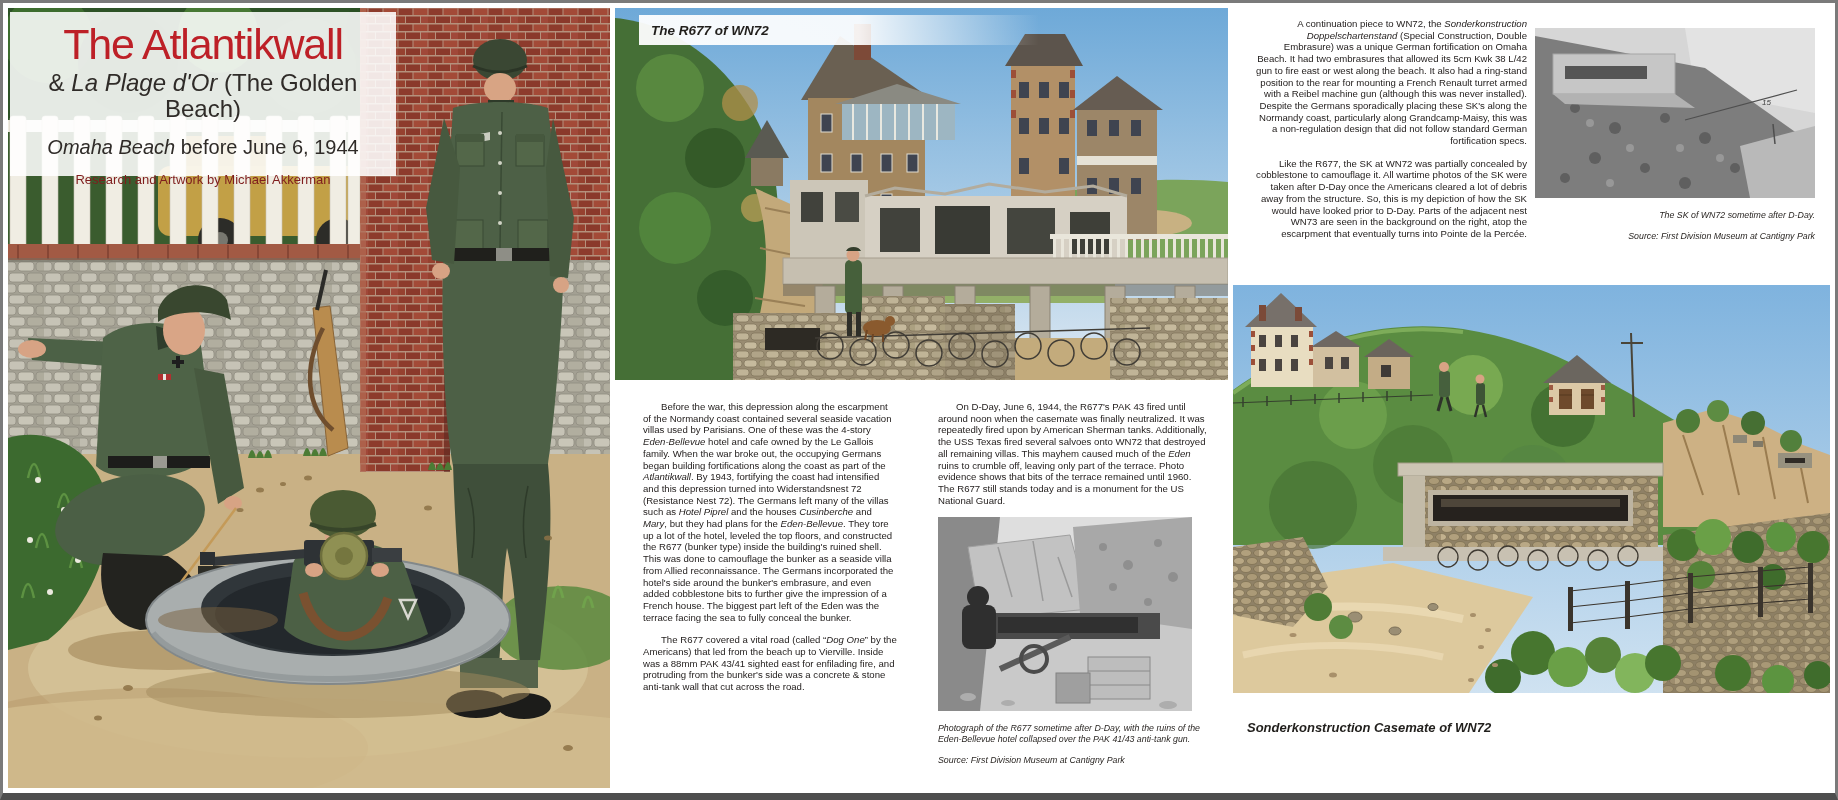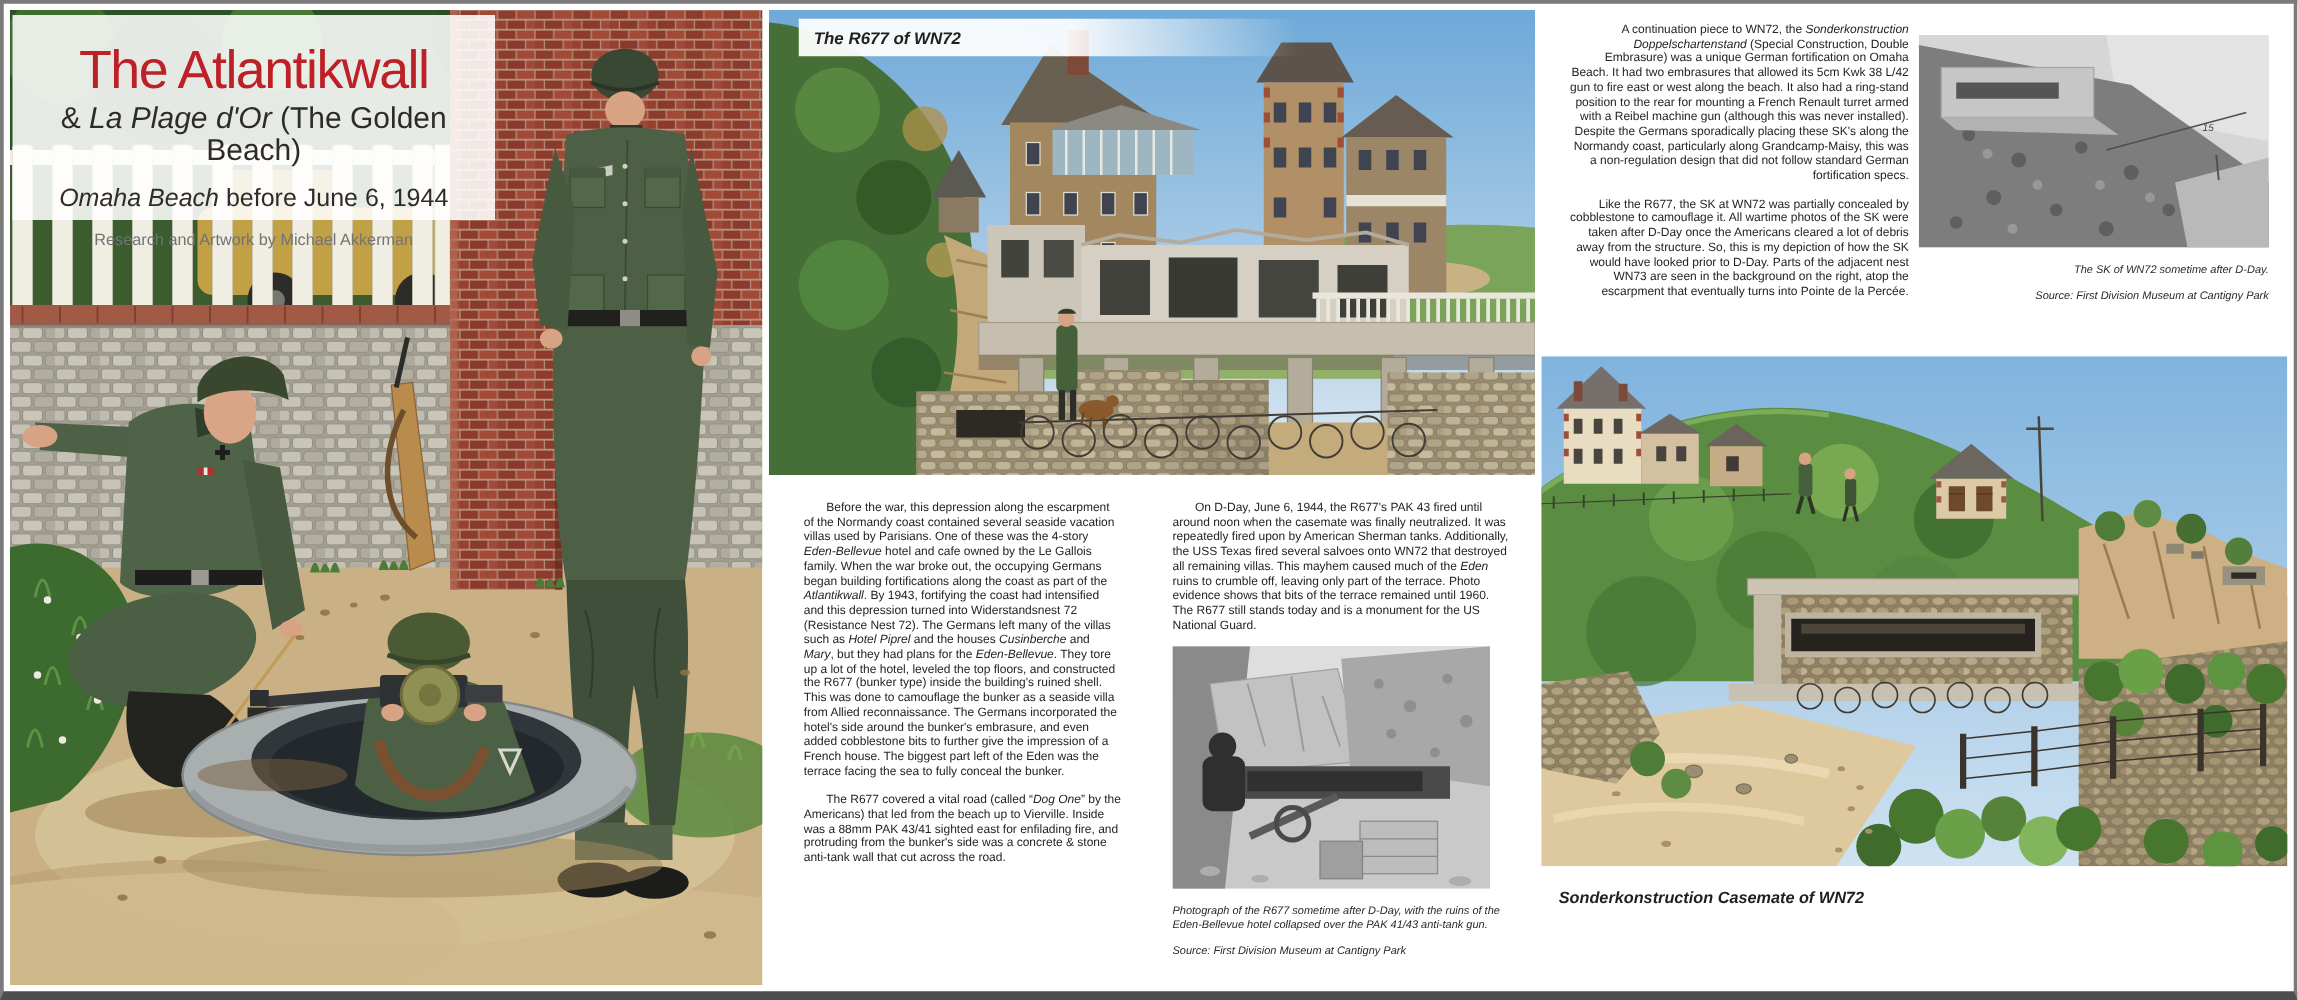--- a/index.html
+++ b/index.html
@@ -6,25 +6,25 @@
   .frame{box-sizing:border-box;width:1838px;height:800px;border:3px solid #7a7a7a;border-bottom:7px solid #4e4e4e;
          background:#fff;display:flex;gap:5px;padding:5px;overflow:hidden;}
   .page{position:relative;height:780px;background:#fff;overflow:hidden;flex:none;}
   .page.left{width:602px;}
   .page.middle{width:613px;}
   .page.right{width:597px;}
   svg{display:block;}
 
   
   .title-box{position:absolute;left:2px;top:4px;width:386px;height:164px;background:rgba(255,255,255,.88);
-             text-align:center;box-sizing:border-box;padding-top:20px;}
+             text-align:center;box-sizing:border-box;padding-top:8px;}
   .title{font-size:43px;line-height:48px;letter-spacing:-1.2px;color:#bd2027;}
   .subtitle{font-size:24px;line-height:26px;color:#2f2b28;margin-top:2px;}
   .tagline{font-size:20px;line-height:26px;color:#2f2b28;margin-top:12px;}
-  .credit{font-size:13px;line-height:16px;color:#737373;margin-top:12px;}
+  .credit{font-size:13px;line-height:16px;color:#7f1d1d;margin-top:12px;}
 
   
   p.body{font-size:9.6px;line-height:11.7px;text-indent:18px;margin:0 0 11px 0;color:#262221;}
   p.body:last-child{margin-bottom:0;}
   .caption{font-style:italic;font-size:8.8px;line-height:11px;color:#2b2724;margin:12px 0 0 0;}
   .caption.source{margin-top:10px;}
 
   
   .art-wrap{position:relative;width:613px;height:372px;border-radius:14px;}
   .art-label{position:absolute;left:24px;top:7px;width:400px;height:30px;display:flex;align-items:center;
@@ -33,21 +33,21 @@
   .cols{display:flex;gap:41px;padding:21px 0 0 28px;}
   .col.c1{width:254px;}
   .col.c2{width:272px;}
   .photo{line-height:0;margin-top:3px;}
 
   
   .r-top{display:flex;height:277px;box-sizing:border-box;padding:10px 0 0 22px;text-align:right;}
   .r-text{width:272px;margin-right:8px;}
   .r-photo-block{width:280px;position:relative;margin-top:7px;}
   .photo-mark{position:absolute;right:44px;top:78px;font-size:8px;color:#3c3c3c;font-style:italic;}
-  .art-caption{font-weight:bold;font-style:italic;font-size:13px;color:#211f1c;margin:17px 0 0 14px;}
+  .art-caption{font-weight:bold;font-style:italic;font-size:13px;color:#211f1c;margin:27px 0 0 14px;}
 </style>
 </head>
 <body>
 
 <div class="frame">
 
   <div class="page left">
     <svg width="602" height="780" viewBox="0 0 602 780">
       <defs>
         <pattern id="bL" width="30" height="16" patternUnits="userSpaceOnUse">

